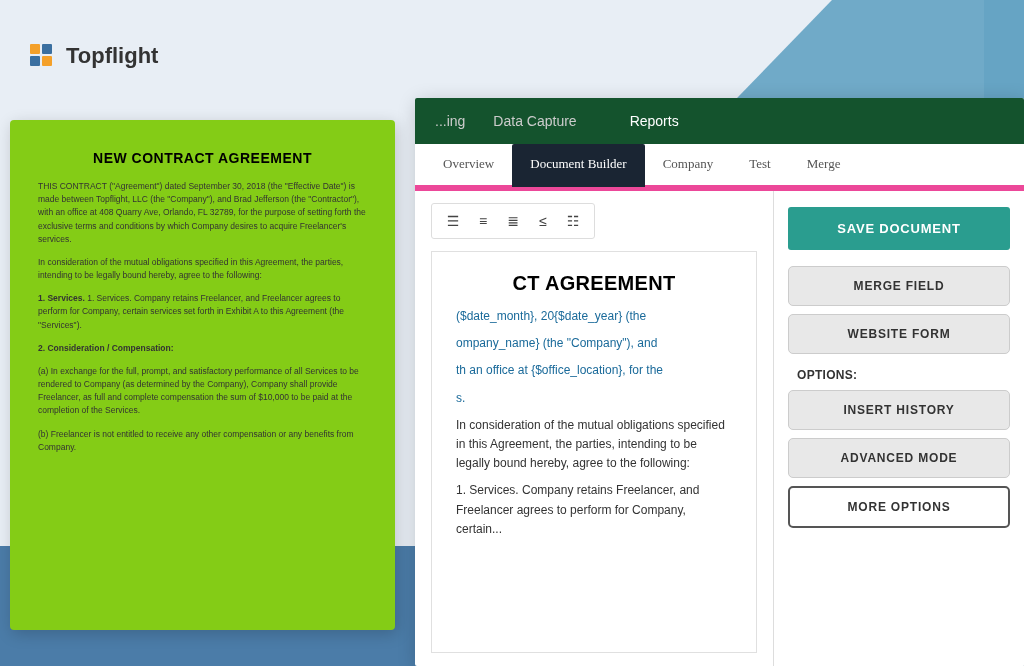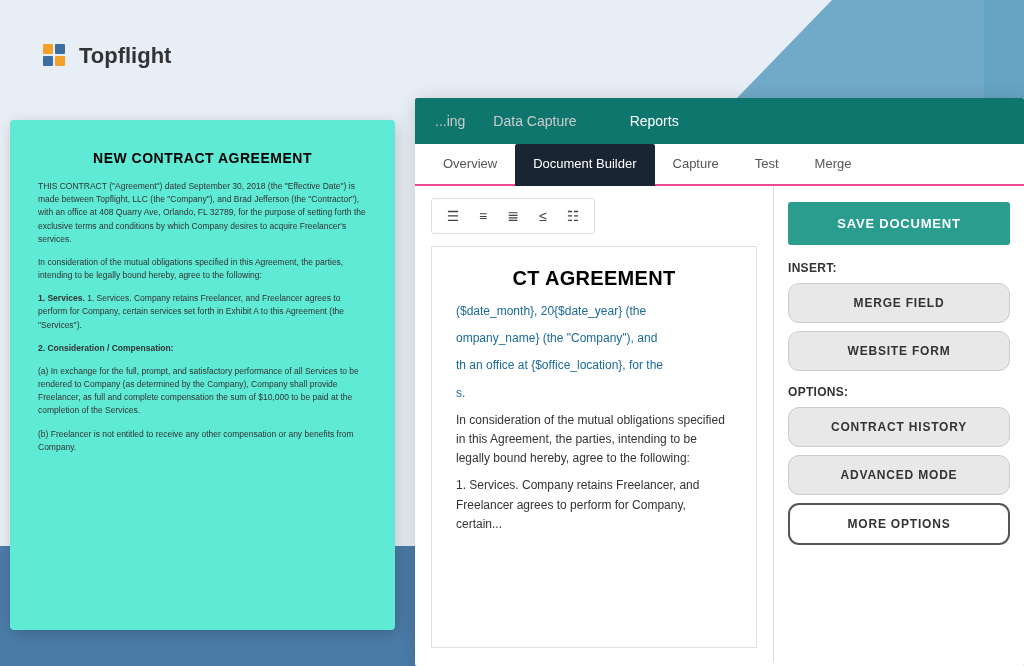--- a/index.html
+++ b/index.html
@@ -30,21 +30,21 @@
       height: 120px;
       background: #3a6fa0;
       opacity: 0.9;
       z-index: 0;
     }
 
     
     .logo-area {
       position: absolute;
       top: 40px;
-      left: 39px;
+      left: 26px;
       display: flex;
       align-items: center;
       z-index: 10;
     }
     .logo-icon {
       width: 32px;
       height: 32px;
       margin-right: 8px;
     }
     .logo-text {
@@ -53,21 +53,21 @@
       color: #333;
     }
 
     
     .doc-card-left {
       position: absolute;
       top: 120px;
       left: 10px;
       width: 385px;
       height: 510px;
-      background: #5eead4;
+      background: #84cc16;
       border-radius: 4px;
       box-shadow: 2px 4px 16px rgba(0,0,0,0.18);
       padding: 30px 28px;
       z-index: 5;
       overflow: hidden;
     }
     .doc-card-left h1 {
       text-align: center;
       font-size: 14px;
       font-weight: 700;
@@ -93,42 +93,43 @@
       bottom: 0;
       background: white;
       z-index: 6;
       border-radius: 2px;
       box-shadow: 2px 4px 20px rgba(0,0,0,0.2);
       overflow: hidden;
     }
 
     
     .top-nav {
-      background: #0f766e;
+      background: #14532d;
       height: 46px;
       display: flex;
       align-items: center;
       padding: 0 20px;
     }
     .top-nav .nav-item {
       color: #ccc;
       font-size: 14px;
       margin-right: 28px;
       cursor: pointer;
       white-space: nowrap;
     }
     .top-nav .nav-item.active { color: white; margin-left: 25px; }
 
     
     .tabs-bar {
       background: white;
-      border-bottom: 2px solid #ec4899;
+      border-bottom: 6px solid #ec4899;
       display: flex;
       align-items: stretch;
       padding: 0 10px;
+      font-family: Liberation Serif, serif;
     }
     .tab-item {
       padding: 12px 18px;
       font-size: 13px;
       color: #555;
       cursor: pointer;
       border-bottom: 3px solid transparent;
       margin-bottom: -2px;
       white-space: nowrap;
     }
@@ -236,37 +237,38 @@
 
     .panel-btn {
       width: 100%;
       background: #e8e8e8;
       color: #333;
       border: 1px solid #ccc;
       padding: 12px 10px;
       font-size: 12px;
       font-weight: 700;
       letter-spacing: 0.8px;
-      border-radius: 11px;
+      border-radius: 5px;
       cursor: pointer;
       margin-bottom: 8px;
       text-align: center;
     }
     .panel-btn.outline {
       background: white;
       border: 2px solid #555;
     }
 
     .options-label {
       font-size: 12px;
       font-weight: 700;
       color: #333;
       margin-bottom: 8px;
       margin-top: 6px;
       letter-spacing: 0.3px;
+      margin-left: 9px;
     }
 
     
     .corner-shape-right {
       position: absolute;
       top: 0; right: 0;
       width: 40px;
       height: 300px;
       background: #5b9dbf;
       opacity: 0.5;
@@ -304,21 +306,21 @@
 
   <nav class="top-nav">
     <span class="nav-item">...ing</span>
     <span class="nav-item">Data Capture</span>
     <span class="nav-item active">Reports</span>
   </nav>
 
   <div class="tabs-bar">
     <div class="tab-item">Overview</div>
     <div class="tab-item active">Document Builder</div>
-    <div class="tab-item">Capture</div>
+    <div class="tab-item">Company</div>
     <div class="tab-item">Test</div>
     <div class="tab-item">Merge</div>
   </div>
 
   <div class="main-content">
 
     <div class="editor-area">
 
       <div class="toolbar">
         <button class="toolbar-btn" title="Align Left">☰</button>
@@ -345,27 +347,26 @@
           </p>
           <p>In consideration of the mutual obligations specified in this Agreement, the parties, intending to be legally bound hereby, agree to the following:</p>
           <p>1. Services. Company retains Freelancer, and Freelancer agrees to perform for Company, certain...</p>
         </div>
       </div>
     </div>
 
     <div class="right-panel">
       <button class="save-doc-btn">SAVE DOCUMENT</button>
 
-      <div class="panel-section-label">INSERT:</div>
 
       <button class="panel-btn">MERGE FIELD</button>
       <button class="panel-btn">WEBSITE FORM</button>
 
       <div class="options-label">OPTIONS:</div>
 
-      <button class="panel-btn">CONTRACT HISTORY</button>
+      <button class="panel-btn">INSERT HISTORY</button>
       <button class="panel-btn">ADVANCED MODE</button>
       <button class="panel-btn outline">MORE OPTIONS</button>
     </div>
   </div>
 </div>
 
 <div class="corner-shape-right"></div>
 
 </body></html>

